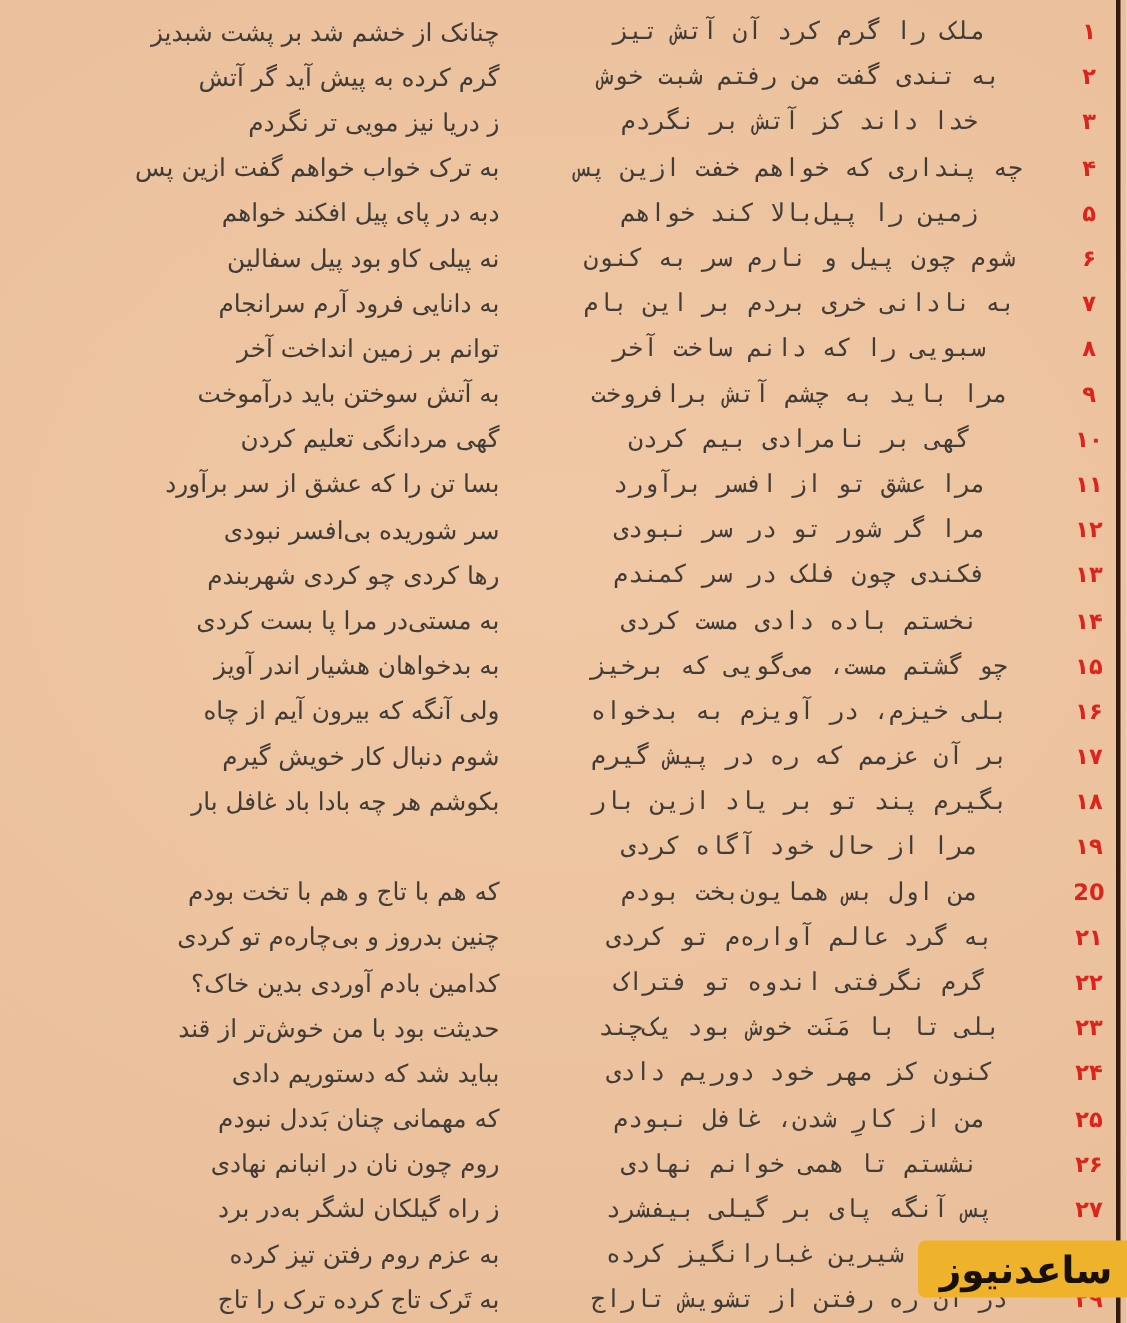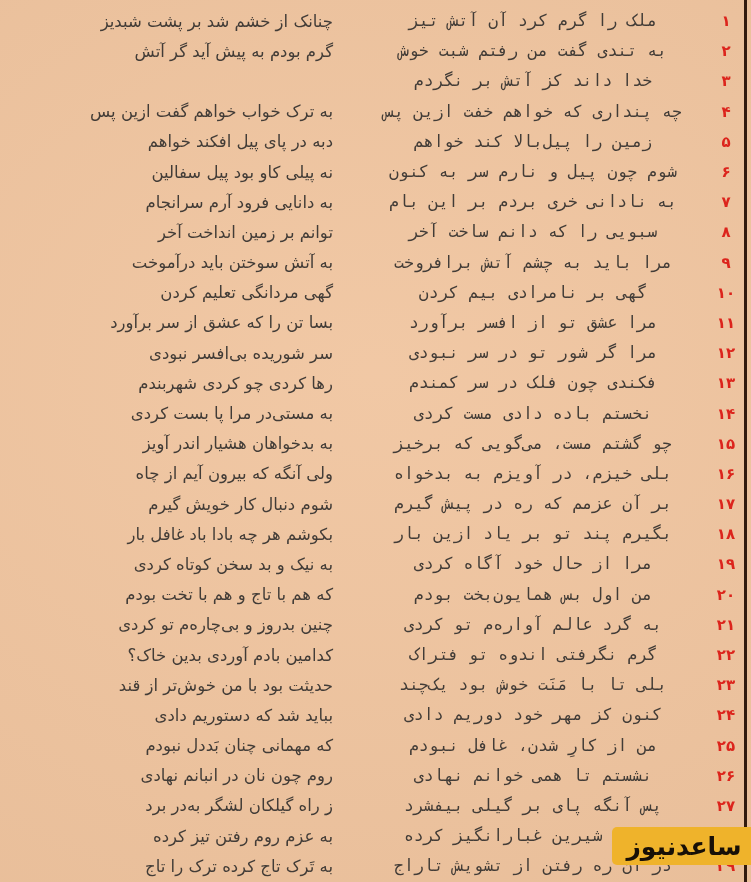--- a/index.html
+++ b/index.html
@@ -72,26 +72,27 @@
   <div class="rows">
   <div class="row">
     <span class="num">۱</span>
     <span class="first">ملک را گرم کرد آن آتش تیز</span>
     <span class="second">چنانک از خشم شد بر پشت شبدیز</span>
   </div>
 
   <div class="row">
     <span class="num">۲</span>
     <span class="first">به تندی گفت من رفتم شبت خوش</span>
-    <span class="second">گرم بودم به پیش آید گر آتش</span>
+    <span class="second">گرم کرده به پیش آید گر آتش</span>
   </div>
 
   <div class="row">
     <span class="num">۳</span>
     <span class="first">خدا داند کز آتش بر نگردم</span>
+    <span class="second">ز دریا نیز مویی تر نگردم</span>
   </div>
 
   <div class="row">
     <span class="num">۴</span>
     <span class="first">چه پنداری که خواهم خفت ازین پس</span>
     <span class="second">به ترک خواب خواهم گفت ازین پس</span>
   </div>
 
   <div class="row">
     <span class="num">۵</span>
@@ -173,25 +174,24 @@
 
   <div class="row">
     <span class="num">۱۸</span>
     <span class="first">بگیرم پند تو بر یاد ازین بار</span>
     <span class="second">بکوشم هر چه بادا باد غافل بار</span>
   </div>
 
   <div class="row">
     <span class="num">۱۹</span>
     <span class="first">مرا از حال خود آگاه کردی</span>
-    <span class="second">به نیک و بد سخن کوتاه کردی</span>
-  </div>
-
-  <div class="row">
-    <span class="num">۲۰</span>
+  </div>
+
+  <div class="row">
+    <span class="num">20</span>
     <span class="first">من اول بس همایون‌بخت بودم</span>
     <span class="second">که هم با تاج و هم با تخت بودم</span>
   </div>
 
   <div class="row">
     <span class="num">۲۱</span>
     <span class="first">به گرد عالم آواره‌م تو کردی</span>
     <span class="second">چنین بدروز و بی‌چاره‌م تو کردی</span>
   </div>
 

